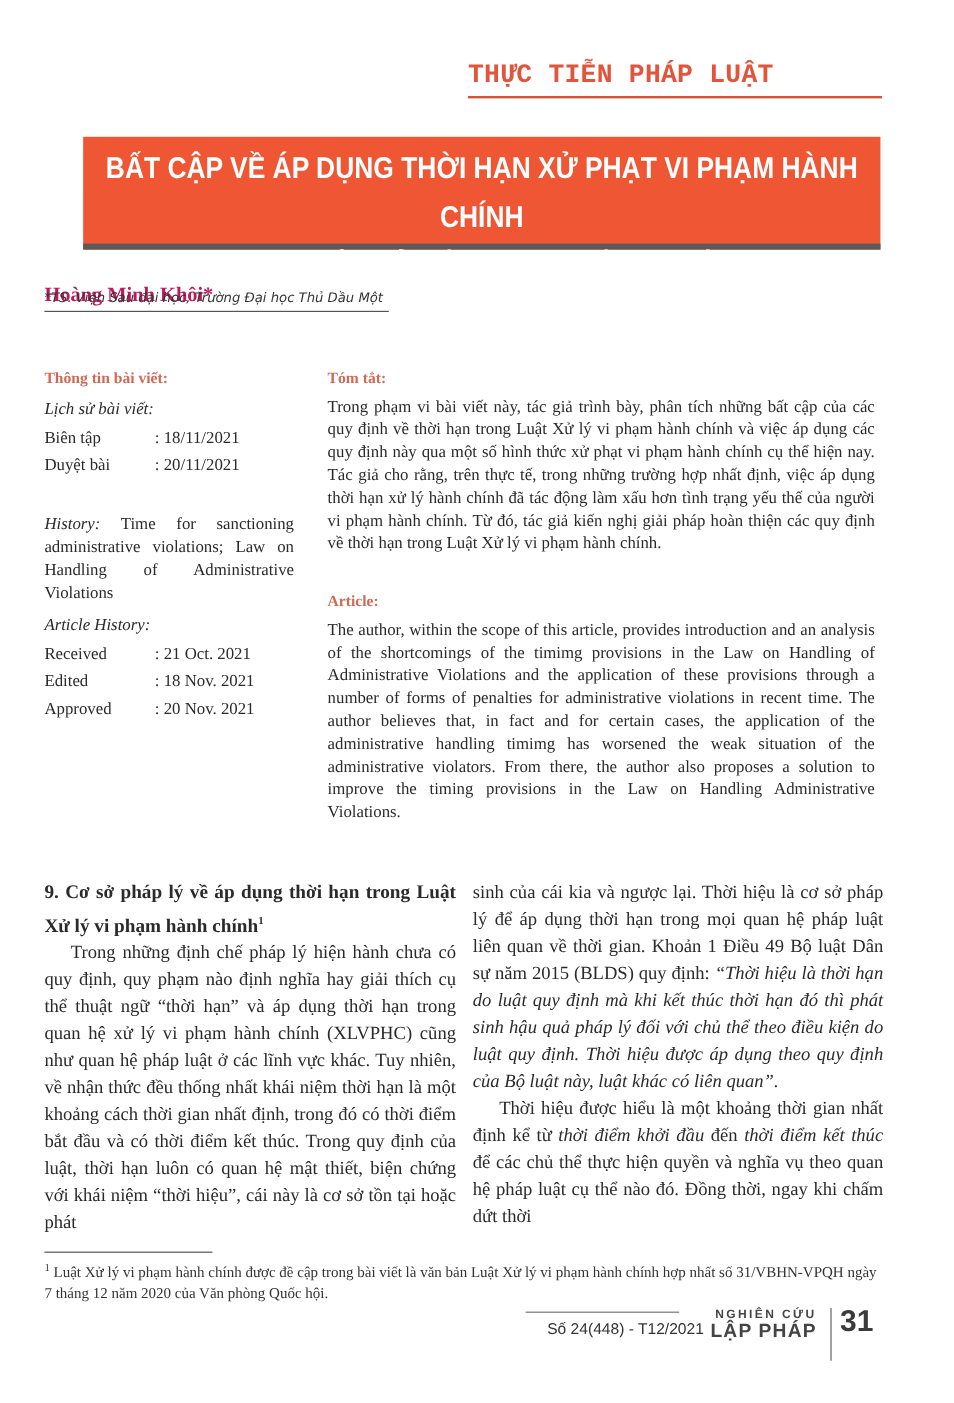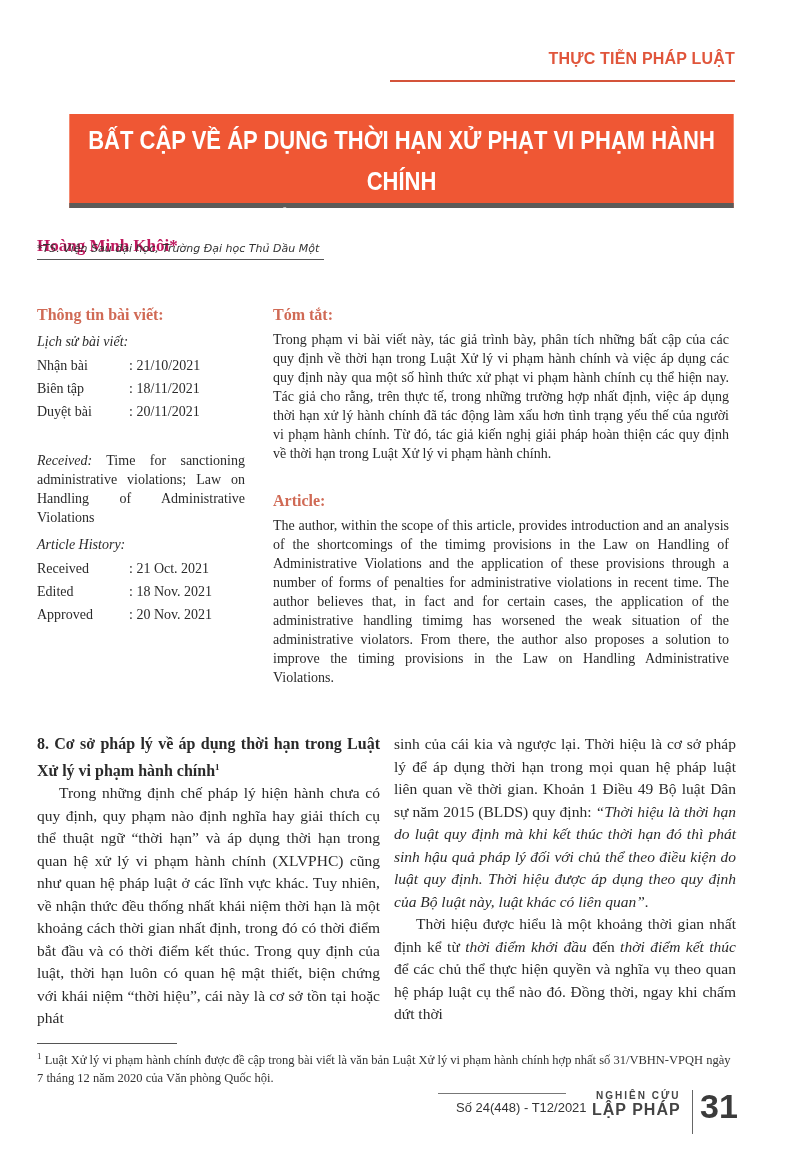--- a/index.html
+++ b/index.html
@@ -2,22 +2,22 @@
 <html><head>
   <meta charset="utf-8">
   <style>
     html, body { margin: 0; padding: 0; background: #ffffff; }
     body {
       width: 795px; height: 1169px; position: relative; overflow: hidden;
       font-family: "Liberation Serif", serif; color: #2a2a2a;
     }
     .section-tag {
       position: absolute; left: 390px; top: 50px; width: 345px;
-      text-align: right; font-family: Liberation Sans, sans-serif;
-      font-weight: bold; font-size: 16px; color: #e0553b; letter-spacing: 0.2px;
+      font-family: Liberation Mono, monospace;
+      font-weight: bold; font-size: 22px; color: #e0553b; letter-spacing: 0.2px;
     }
     .section-rule {
       position: absolute; left: 390px; top: 80px; width: 345px; height: 2px;
       background: #d4533a;
     }
     .title-banner {
       position: absolute; left: 24px; top: 114px; width: 755px; height: 94px;
       background: #ef5734; border-bottom: 5px solid #5c5a58;
       box-sizing: border-box; text-align: center; color: #ffffff;
       font-family: "Liberation Sans", sans-serif; font-weight: bold;
@@ -37,21 +37,21 @@
     }
     .left-col {
       position: absolute; left: 37px; top: 305px; width: 208px;
       font-size: 14px; line-height: 19px;
     }
     .right-col {
       position: absolute; left: 273px; top: 305px; width: 456px;
       font-size: 14px; line-height: 19px;
     }
     .sec-head {
-      color: #d06a55; font-weight: bold; font-size: 16px; margin-bottom: 6px;
+      color: #d06a55; font-weight: bold; font-size: 13px; margin-bottom: 6px;
     }
     .justify { text-align: justify; }
     .italic { font-style: italic; }
     .hist-label { font-style: italic; margin-top: 8px; margin-bottom: 5px; }
     .hist-row { display: flex; margin-bottom: 4px; }
     .hist-row .k { width: 92px; }
     .block2 { margin-top: 30px; }
     .block2r { margin-top: 28px; }
 
     .body-col {
@@ -82,55 +82,51 @@
       font-family: "Liberation Sans", sans-serif; font-weight: bold; color: #444;
     }
     .brand .top { font-size: 10px; letter-spacing: 2px; display: block; margin-left: 4px; }
     .brand .bot { font-size: 16px; letter-spacing: 1px; display: block; }
     .brand-sep {
       position: absolute; left: 692px; top: 1090px; width: 1px; height: 44px; background: #666;
     }
     .page-num {
       position: absolute; left: 700px; top: 1087px;
       font-family: "Liberation Sans", sans-serif; font-weight: bold;
-      font-size: 34px; color: #3b3b3b;
+      font-size: 25px; color: #3b3b3b;
     }
   </style>
 </head>
 <body>
 
 <div class="section-tag">THỰC TIỄN PHÁP LUẬT</div>
 <div class="section-rule"></div>
 
 <div class="title-banner">
   <span>BẤT CẬP VỀ ÁP DỤNG THỜI HẠN XỬ PHẠT VI PHẠM HÀNH CHÍNH</span>
   <span>THEO LUẬT XỬ LÝ VI PHẠM HÀNH CHÍNH</span>
 </div>
 
 <div class="author">Hoàng Minh Khôi*</div>
 <div class="affiliation">*TS. Viện Sau đại học, Trường Đại học Thủ Dầu Một</div>
 
 <div class="left-col">
   <div class="sec-head">Thông tin bài viết:</div>
   <div class="hist-label">Lịch sử bài viết:</div>
   <div class="hist-row">
-      <span class="k">Nhận bài</span>
-      <span>: 21/10/2021</span>
-    </div>
-  <div class="hist-row">
       <span class="k">Biên tập</span>
       <span>: 18/11/2021</span>
     </div>
   <div class="hist-row">
       <span class="k">Duyệt bài</span>
       <span>: 20/11/2021</span>
     </div>
 
   <div class="block2">
-    <div class="justify"><span class="italic">Received:</span><span> Time for sanctioning administrative violations; Law on Handling of Administrative Violations</span></div>
+    <div class="justify"><span class="italic">History:</span><span> Time for sanctioning administrative violations; Law on Handling of Administrative Violations</span></div>
     <div class="hist-label">Article History:</div>
     <div class="hist-row">
         <span class="k">Received</span>
         <span>: 21 Oct. 2021</span>
       </div>
     <div class="hist-row">
         <span class="k">Edited</span>
         <span>: 18 Nov. 2021</span>
       </div>
     <div class="hist-row">
@@ -143,21 +139,21 @@
 <div class="right-col">
   <div class="sec-head">Tóm tắt:</div>
   <div class="justify">Trong phạm vi bài viết này, tác giả trình bày, phân tích những bất cập của các quy định về thời hạn trong Luật Xử lý vi phạm hành chính và việc áp dụng các quy định này qua một số hình thức xử phạt vi phạm hành chính cụ thể hiện nay. Tác giả cho rằng, trên thực tế, trong những trường hợp nhất định, việc áp dụng thời hạn xử lý hành chính đã tác động làm xấu hơn tình trạng yếu thế của người vi phạm hành chính. Từ đó, tác giả kiến nghị giải pháp hoàn thiện các quy định về thời hạn trong Luật Xử lý vi phạm hành chính.</div>
   <div class="block2r">
     <div class="sec-head">Article:</div>
     <div class="justify">The author, within the scope of this article, provides introduction and an analysis of the shortcomings of the timimg provisions in the Law on Handling of Administrative Violations and the application of these provisions through a number of forms of penalties for administrative violations in recent time. The author believes that, in fact and for certain cases, the application of the administrative handling timimg has worsened the weak situation of the administrative violators. From there, the author also proposes a solution to improve the timing provisions in the Law on Handling Administrative Violations.</div>
   </div>
 </div>
 
 <div class="body-col body-left">
-  <div class="body-head"><span>8. Cơ sở pháp lý về áp dụng thời hạn trong Luật Xử lý vi phạm hành chính</span><sup>1</sup></div>
+  <div class="body-head"><span>9. Cơ sở pháp lý về áp dụng thời hạn trong Luật Xử lý vi phạm hành chính</span><sup>1</sup></div>
   <div class="indent">Trong những định chế pháp lý hiện hành chưa có quy định, quy phạm nào định nghĩa hay giải thích cụ thể thuật ngữ “thời hạn” và áp dụng thời hạn trong quan hệ xử lý vi phạm hành chính (XLVPHC) cũng như quan hệ pháp luật ở các lĩnh vực khác. Tuy nhiên, về nhận thức đều thống nhất khái niệm thời hạn là một khoảng cách thời gian nhất định, trong đó có thời điểm bắt đầu và có thời điểm kết thúc. Trong quy định của luật, thời hạn luôn có quan hệ mật thiết, biện chứng với khái niệm “thời hiệu”, cái này là cơ sở tồn tại hoặc phát</div>
 </div>
 
 <div class="body-col body-right">
   <div><span>sinh của cái kia và ngược lại. Thời hiệu là cơ sở pháp lý để áp dụng thời hạn trong mọi quan hệ pháp luật liên quan về thời gian. Khoản 1 Điều 49 Bộ luật Dân sự năm 2015 (BLDS) quy định: </span><span class="italic">“Thời hiệu là thời hạn do luật quy định mà khi kết thúc thời hạn đó thì phát sinh hậu quả pháp lý đối với chủ thể theo điều kiện do luật quy định. Thời hiệu được áp dụng theo quy định của Bộ luật này, luật khác có liên quan”.</span></div>
   <div class="indent"><span>Thời hiệu được hiểu là một khoảng thời gian nhất định kể từ </span><span class="italic">thời điểm khởi đầu</span><span> đến </span><span class="italic">thời điểm kết thúc</span><span> để các chủ thể thực hiện quyền và nghĩa vụ theo quan hệ pháp luật cụ thể nào đó. Đồng thời, ngay khi chấm dứt thời</span></div>
 </div>
 
 <div class="footnote-rule"></div>
 <div class="footnote"><sup>1</sup><span> Luật Xử lý vi phạm hành chính được đề cập trong bài viết là văn bản Luật Xử lý vi phạm hành chính hợp nhất số 31/VBHN-VPQH ngày 7 tháng 12 năm 2020 của Văn phòng Quốc hội.</span></div>

